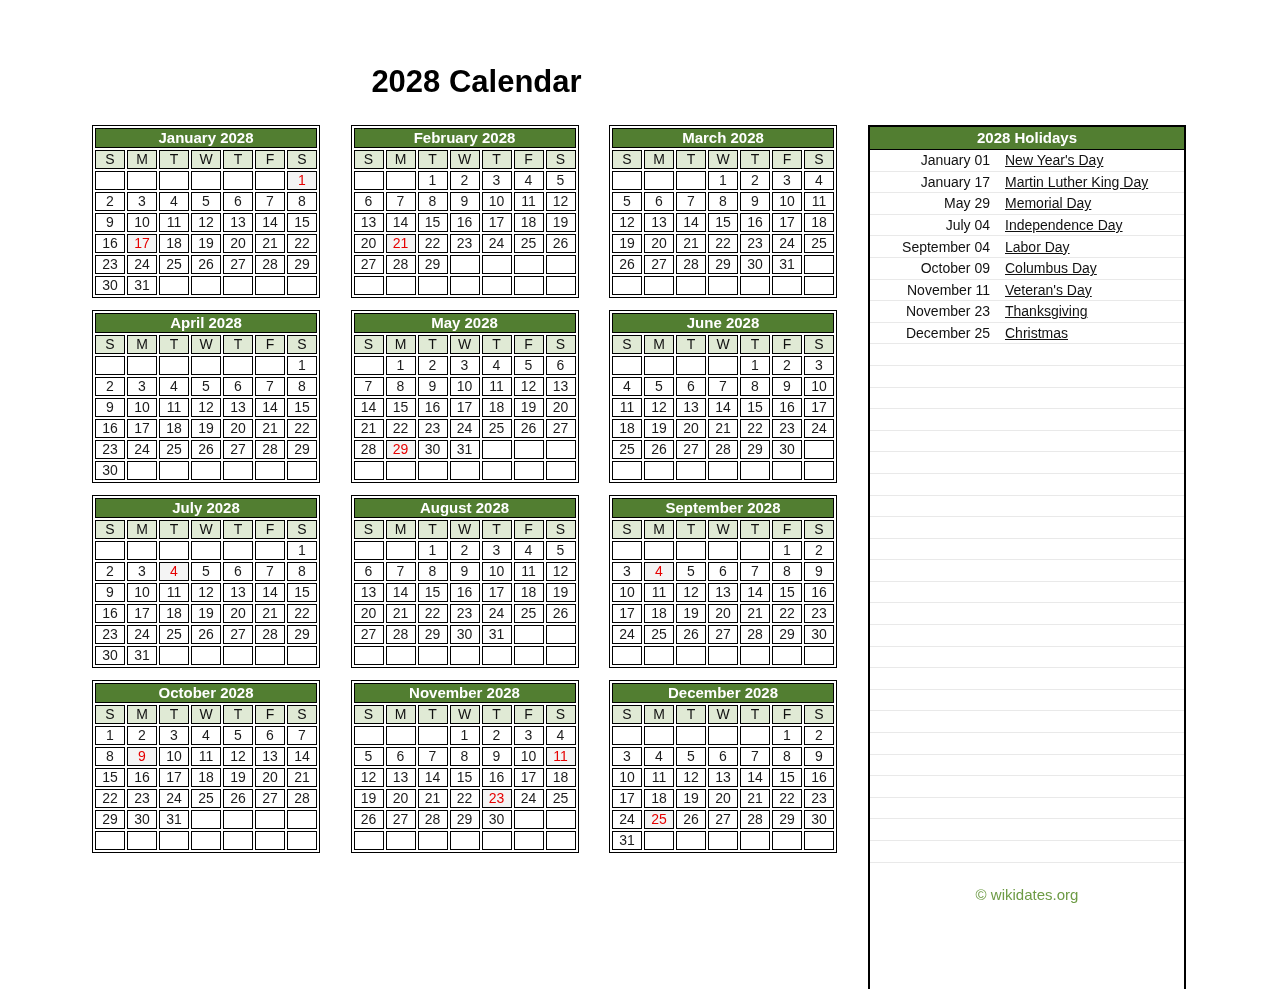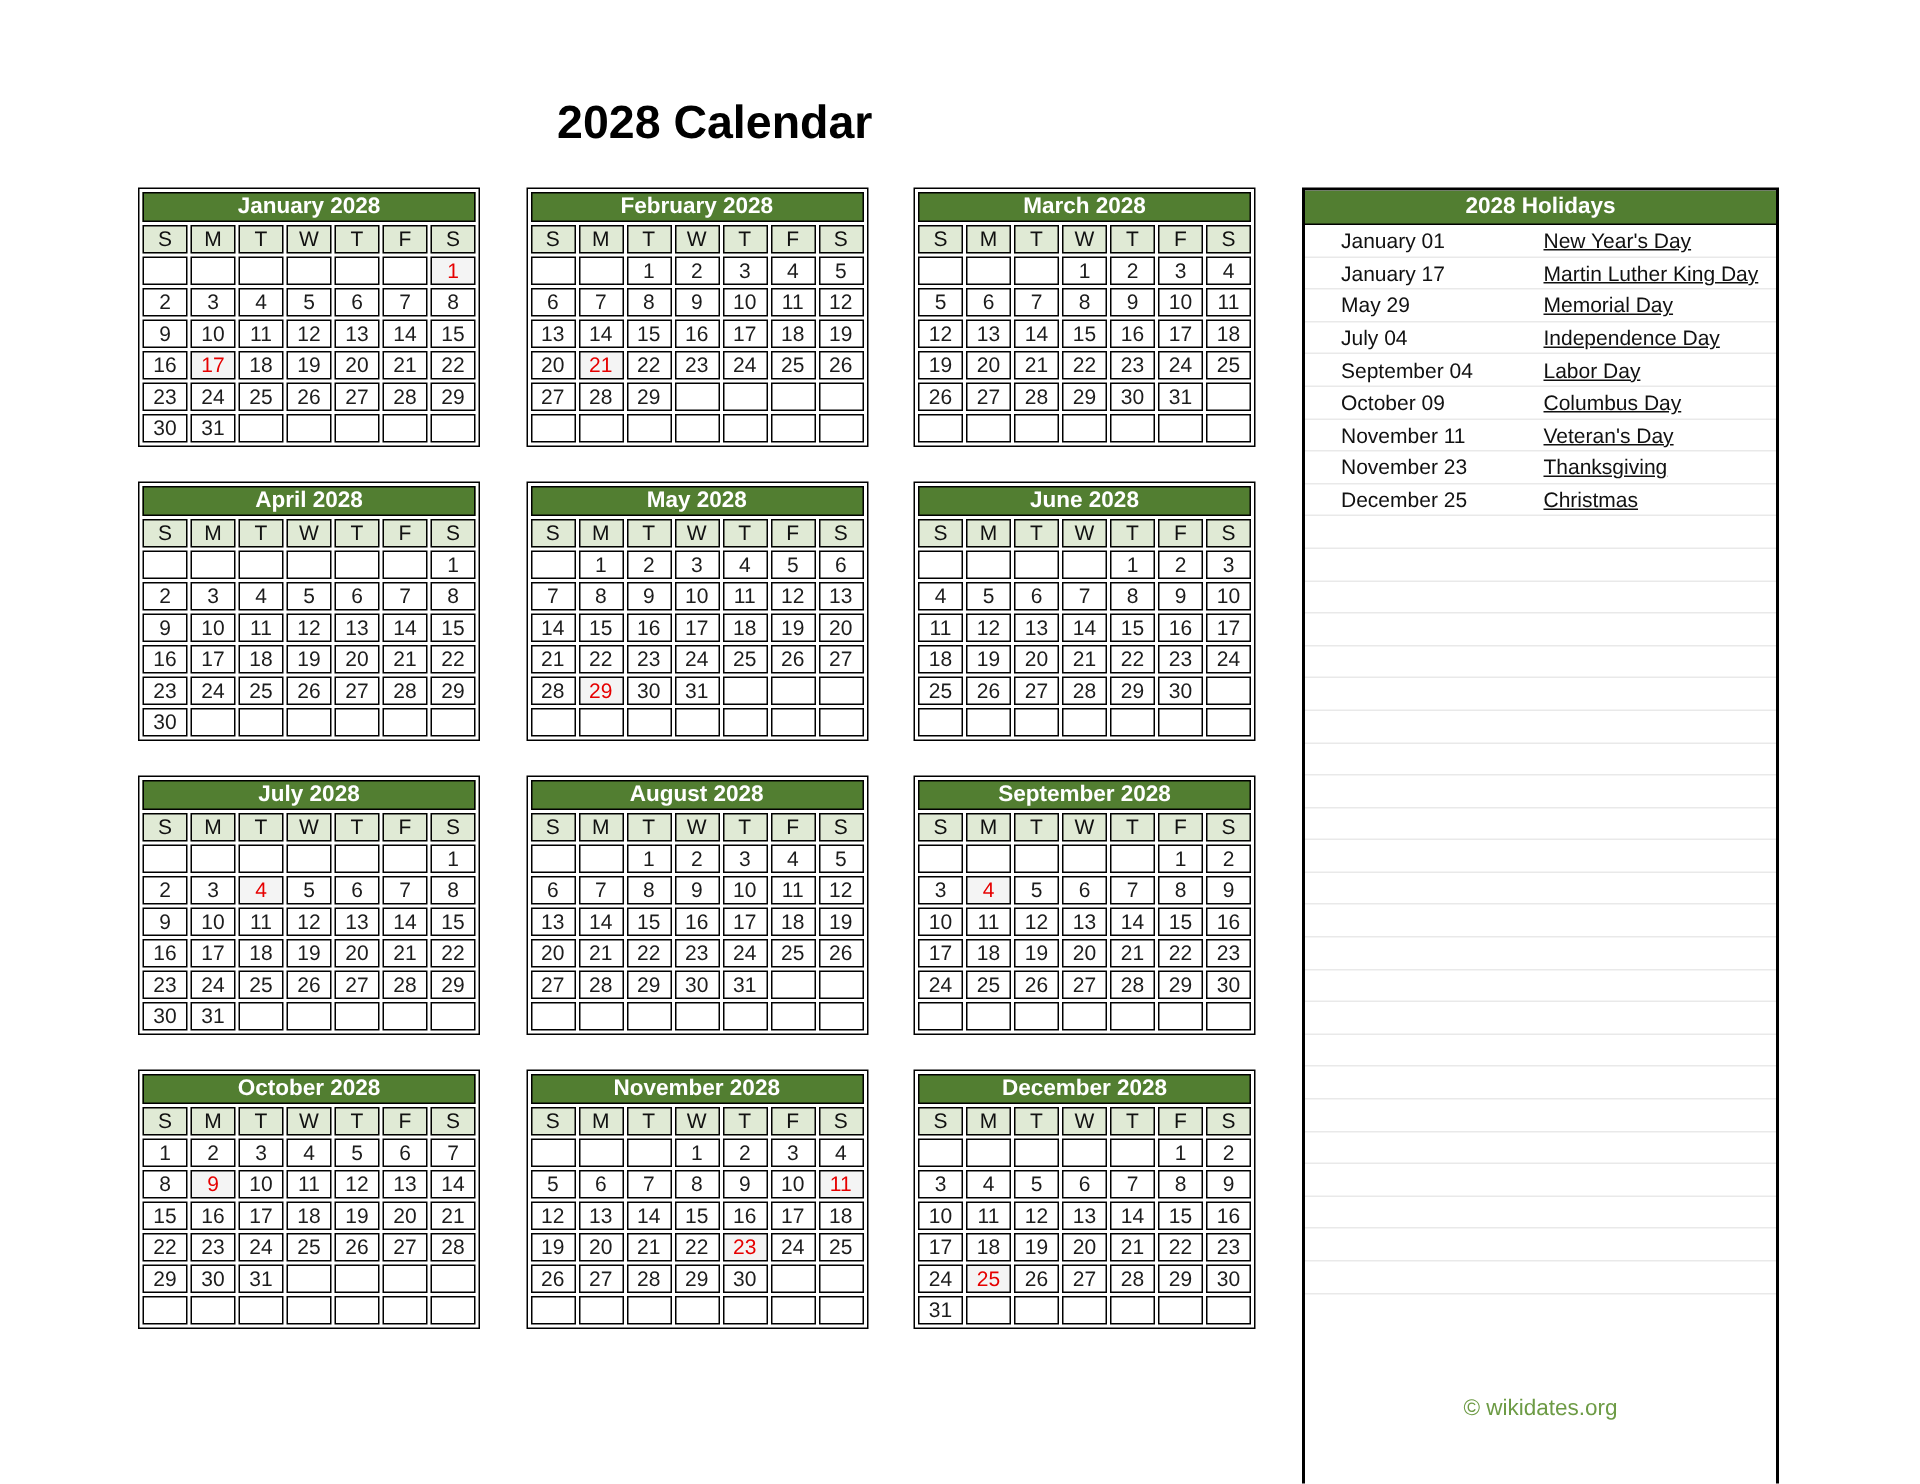--- a/index.html
+++ b/index.html
@@ -19,21 +19,21 @@
 
   .page-title {
     position:absolute; left:92px; top:52px; width:745px; margin:12px;
     text-align:center; font-size:31px; font-weight:bold; color:#000;
     letter-spacing:0px;
   }
 
   .months-grid {
     position:absolute; left:92px; top:125px; width:745px;
     display:grid; grid-template-columns:repeat(3, 228px);
-    justify-content:space-between; row-gap:23px;
+    justify-content:space-between; row-gap:12px;
   }
 
   table.month {
     border-collapse:separate; border-spacing:2px;
     border:1px solid #000; width:228px; table-layout:fixed; background:#fff;
   }
   .month th, .month td {
     border:1px solid #000; padding:0; text-align:center;
     font-size:14px; height:17px; line-height:17px; overflow:hidden;
   }
@@ -51,26 +51,26 @@
   }
   .holidays-header {
     height:23px; line-height:22px; background:var(--green-dark); color:#fff;
     font-weight:bold; font-size:15px; text-align:center;
     border-bottom:1px solid #000; box-sizing:border-box;
   }
   .hrow {
     height:21.6px; border-bottom:1px solid var(--line); box-sizing:border-box;
     display:flex; align-items:center; font-size:14px; color:#111;
   }
-  .hdate { width:120px; flex:none;padding-left:24px; }
+  .hdate { width:120px; text-align:right; flex:none; }
   .hname { margin-left:15px; white-space:nowrap;text-decoration:underline; }
 
   .footer-credit {
     position:absolute; left:868px; top:886px; width:318px;
-    text-align:center; font-size:15px; color:var(--footer-green);margin-top:44px;
+    text-align:center; font-size:15px; color:var(--footer-green);
   }
 </style>
 </head>
 <body>
 
 <div class="page">
 
   <h1 class="page-title">2028 Calendar</h1>
 
   <div class="months-grid">

